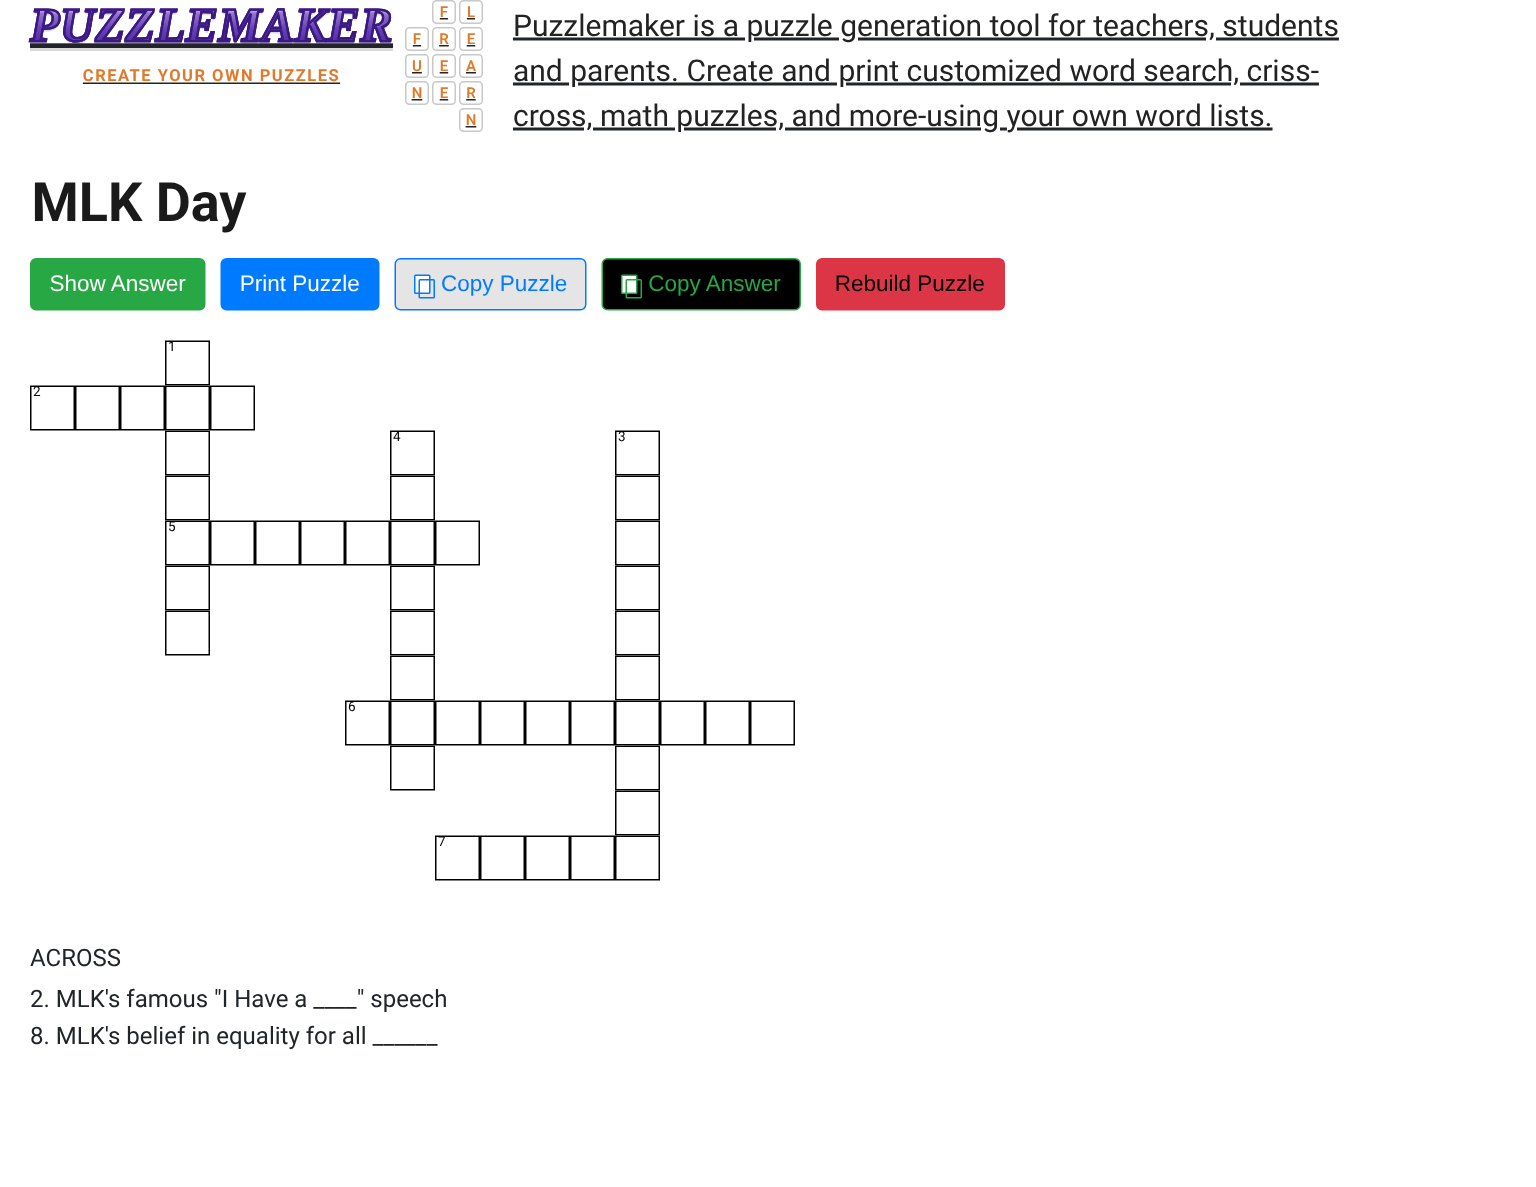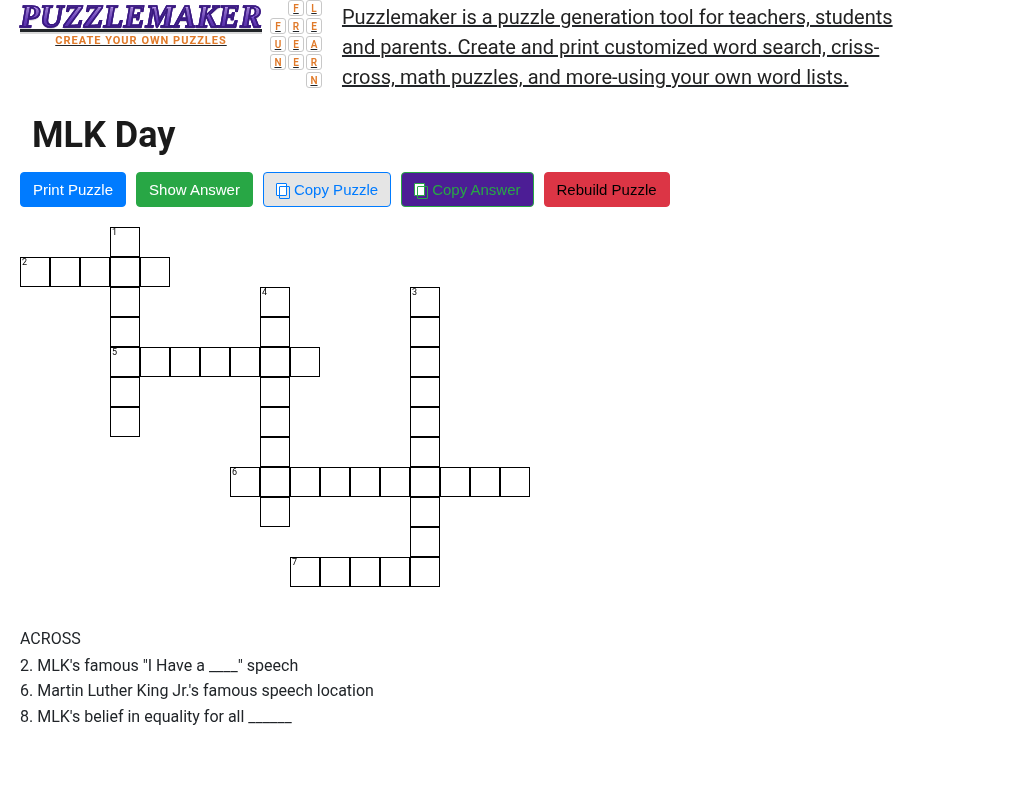--- a/index.html
+++ b/index.html
@@ -38,21 +38,21 @@
       color: transparent;
       -webkit-text-stroke: 1.5px #3a1a80;
       text-shadow: 0 2px 0 rgba(0,0,0,0.15);
       line-height: 1;
     }
     .logo-subtitle {
       font-size: 11px;
       font-weight: 700;
       letter-spacing: 1px;
       color: #e07a2a;
-      margin-top: 2px;
+      margin-top: 12px;
     }
     .mini-grid { display:flex; gap:2px; }
     .mini-col { display:flex; flex-direction:column; gap:2px; }
     .mini-cell {
       width:16px; height:16px;
       border:1px solid #c8c8c8; border-radius:3px;
       display:flex; align-items:center; justify-content:center;
       font-size:10px; font-weight:600; color:#e07a2a;
       background:#fff;
     }
@@ -60,39 +60,39 @@
     .header-text {
       font-size: 20px;
       color: #222;
       line-height:1.5;
       max-width: 560px;
       padding-top: 2px;
     }
     .page-title {
       font-size: 36px;
       font-weight: 700;
-      margin: 22px 0 16px 12px;
+      margin: 22px 0 16px 1px;
       color: #1a1a1a;
     }
     .toolbar { display:flex; gap:10px; margin-bottom:20px; flex-wrap:wrap; }
     .btn {
       padding:6px 12px;
       font-size:15px;
       border-radius:4px;
       border:1px solid transparent;
       cursor:pointer;
       display:inline-flex;
       align-items:center;
       gap:5px;
       line-height:1.4;
     }
     .btn-green { background:#28a745; color:#fff; border-color:#28a745; }
     .btn-blue  { background:#007bff; color:#fff; border-color:#007bff; }
     .btn-outline-blue  { background:#e5e5e5; color:#007bff; border-color:#007bff; }
-    .btn-outline-green { background:#4c1d95; color:#28a745; border-color:#28a745; }
+    .btn-outline-green { background:#000000; color:#28a745; border-color:#28a745; }
     .btn-red   { background:#dc3545; color:#000000; border-color:#dc3545; }
     .icon-copy { width:13px; height:14px; display:inline-block; position:relative; }
     .icon-copy::before, .icon-copy::after {
       content:""; position:absolute; border:1.5px solid currentColor; border-radius:1px;
       width:9px; height:11px; background:#fff;
     }
     .icon-copy::before { left:0; top:0; }
     .icon-copy::after  { left:3px; top:3px; background:transparent; }
 
     .crossword-wrap { position:relative; width:540px; height:370px; margin-bottom:30px; }
@@ -140,25 +140,25 @@
         <div class="mini-cell">N</div>
       </div>
     </div>
   </div>
   <div class="header-text">Puzzlemaker is a puzzle generation tool for teachers, students and parents. Create and print customized word search, criss-cross, math puzzles, and more-using your own word lists.</div>
 </div>
 
 <h1 class="page-title">MLK Day</h1>
 
 <div class="toolbar">
+  <button class="btn btn-green">
+    <span>Show Answer</span>
+  </button>
   <button class="btn btn-blue">
     <span>Print Puzzle</span>
-  </button>
-  <button class="btn btn-green">
-    <span>Show Answer</span>
   </button>
   <button class="btn btn-outline-blue">
     <span class="icon-copy"></span>
     <span>Copy Puzzle</span>
   </button>
   <button class="btn btn-outline-green">
     <span class="icon-copy"></span>
     <span>Copy Answer</span>
   </button>
   <button class="btn btn-red">
@@ -225,17 +225,16 @@
     </div>
     <div class="xw-cell" style="left: 300px; top: 330px;"></div>
     <div class="xw-cell" style="left: 330px; top: 330px;"></div>
     <div class="xw-cell" style="left: 360px; top: 330px;"></div>
     <div class="xw-cell" style="left: 390px; top: 330px;"></div>
   </div>
 
 <div class="clues">
   <div class="clue-heading">ACROSS</div>
   <div class="clue-line">2. MLK's famous "I Have a ____" speech</div>
-  <div class="clue-line">6. Martin Luther King Jr.'s famous speech location</div>
   <div class="clue-line">8. MLK's belief in equality for all ______</div>
 
 
 </div>
 
 </body></html>

